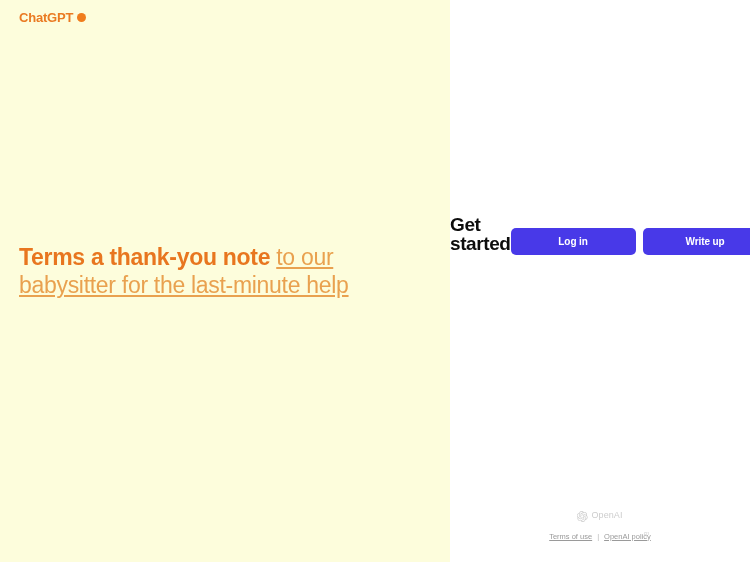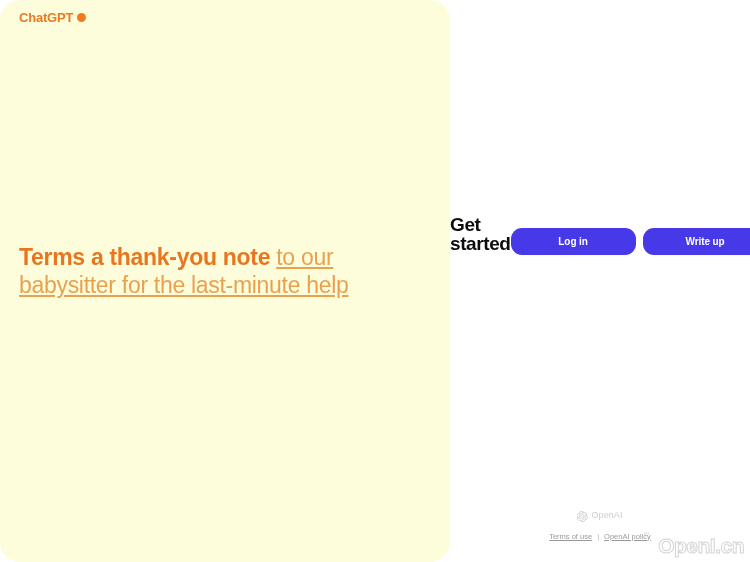--- a/index.html
+++ b/index.html
@@ -21,21 +21,20 @@
     background: #ffffff;
   }
 
   
   .left-panel {
     position: relative;
     width: 450px;
     height: 562px;
     background: #fdfddc;
     flex: 0 0 450px;
-    border-radius: 20px;
   }
   .brand {
     position: absolute;
     top: 11px;
     left: 19px;
     display: flex;
     align-items: center;
     gap: 3px;
   }
   .brand-text {
@@ -98,21 +97,21 @@
     line-height: 1;
   }
   .auth-buttons {
     display: flex;
     gap: 7px;
   }
   .auth-btn {
     width: 125px;
     height: 27px;
     border: none;
-    border-radius: 11px;
+    border-radius: 5px;
     background: #4839e8;
     color: #ffffff;
     font-family: "Liberation Sans", sans-serif;
     font-size: 10px;
     font-weight: bold;
     letter-spacing: -0.1px;
     cursor: pointer;
     display: flex;
     align-items: center;
     justify-content: center;
@@ -227,15 +226,14 @@
       <div class="footer-links">
         <span class="footer-link">Terms of use</span>
         <span class="footer-sep">|</span>
         <span class="footer-link">OpenAI policy</span>
       </div>
     </div>
 
   </div>
 
   <div class="watermark-tick">cn</div>
-  <div class="watermark">OpenI.cn</div>
 
 </div>
 
 </body></html>

